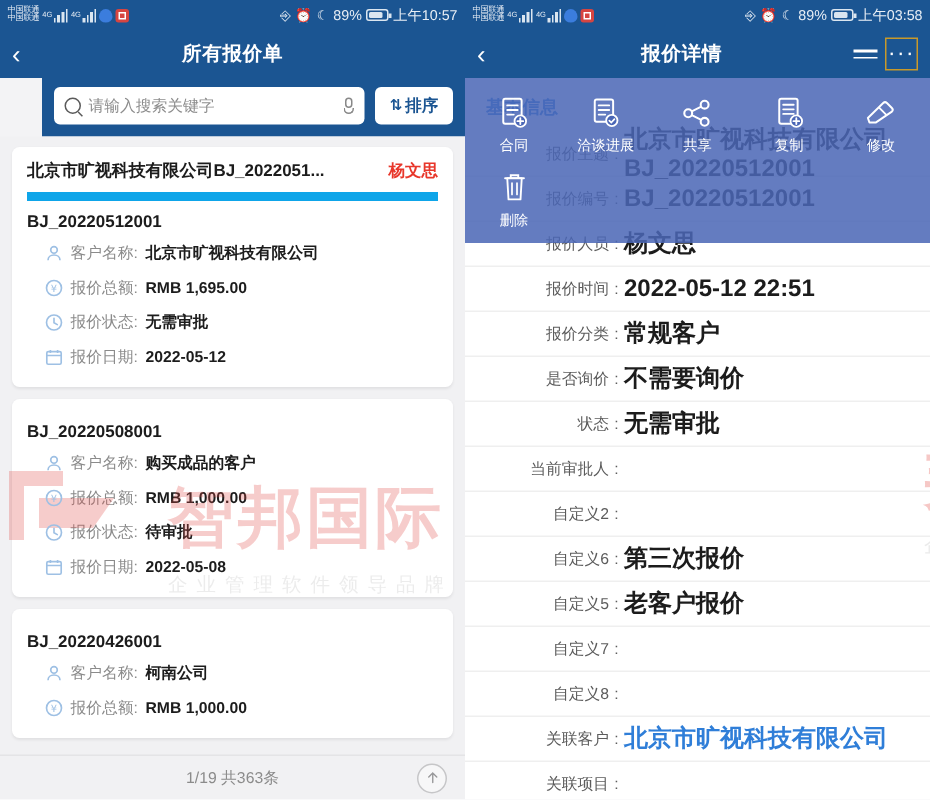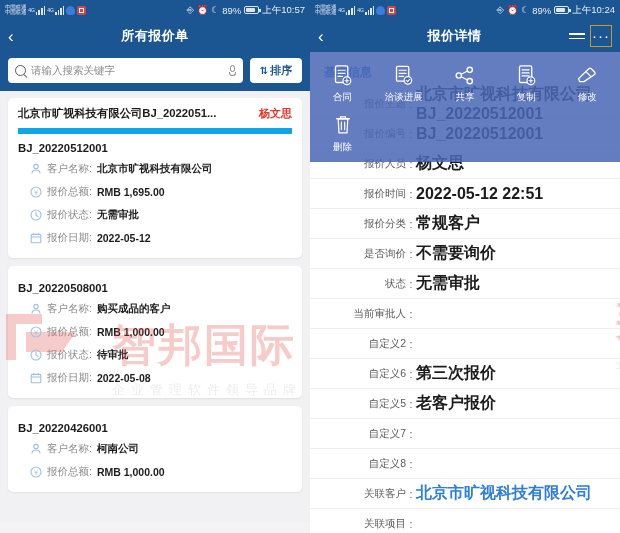--- a/index.html
+++ b/index.html
@@ -49,21 +49,21 @@
   .hamburger span { display:block; height:1.5px; background:#fff; }
   .more-btn {
     width: 22px; height: 22px; display:flex; align-items:center; justify-content:center;
     color:#fff; font-size: 15px; letter-spacing:1px; line-height: 0;
     border: 1.5px solid #c8992a; cursor:pointer;
   }
 
   
   .searchrow {
     background: #1b5592; padding: 6px 8px 8px 8px;
-    display: flex; align-items: center; gap: 7px;
+    display: flex; align-items: center; gap: 7px; margin-left: 28px;
   }
   .searchbox {
     flex: 1; height: 25px; background: #fff; border-radius: 4px;
     display: flex; align-items: center; padding: 0 7px; gap: 5px;
   }
   .search-icon { width:11px; height:11px; border:1.3px solid #5a5a5a; border-radius:50%; position:relative; flex:none;}
   .search-icon::after{content:"";position:absolute;width:1.3px;height:4px;background:#5a5a5a;right:-1.5px;bottom:-2.5px;transform:rotate(-45deg);}
   .search-ph { flex:1; font-size: 10.5px; color: #8d8d8d; }
   .mic-icon { width:7px; height:11px; flex:none; position:relative; }
   .mic-icon .cap{position:absolute;top:0;left:1px;width:5px;height:7px;border:1.2px solid #888;border-radius:3px;}
@@ -330,20 +330,28 @@
                 <text x="6" y="8.6" font-size="6.6" text-anchor="middle" fill="#9ec0e4" font-family="DejaVu Sans">¥</text>
               </svg>
             </span>
           <span class="card-label">报价总额:</span>
           <span class="card-value">RMB 1,000.00</span>
         </div>
       </div>
 
     </div>
 
+    <div class="footer">
+      <span class="footer-text">1/19 共363条</span>
+      <span class="totop">
+        <svg viewBox="0 0 14 14" width="11" height="11">
+            <path d="M7 11V3M3.6 6.4L7 3l3.4 3.4" stroke="#9a9a9c" stroke-width="1.2" fill="none" stroke-linecap="round"></path>
+          </svg>
+      </span>
+    </div>
   </div>
 
   <div class="phone right">
 
     <div class="statusbar">
       <div class="sb-left">
         <div class="carrier-stack">
           <span>中国联通</span>
           <span>中国联通</span>
         </div>
@@ -365,21 +373,21 @@
         <span class="sb-ic red"></span>
       </div>
       <div class="sb-right">
         <span class="glyph">⎆</span>
         <span class="glyph">⏰</span>
         <span class="glyph">☾</span>
         <span>89%</span>
         <span class="battery">
             <span class="fill"></span>
           </span>
-        <span>上午10:24</span>
+        <span>上午03:58</span>
       </div>
     </div>
 
     <div class="navbar">
       <div class="nav-back">‹</div>
       <div class="nav-title">报价详情</div>
       <div class="nav-right">
         <span class="hamburger">
             <span></span>
             <span></span>

